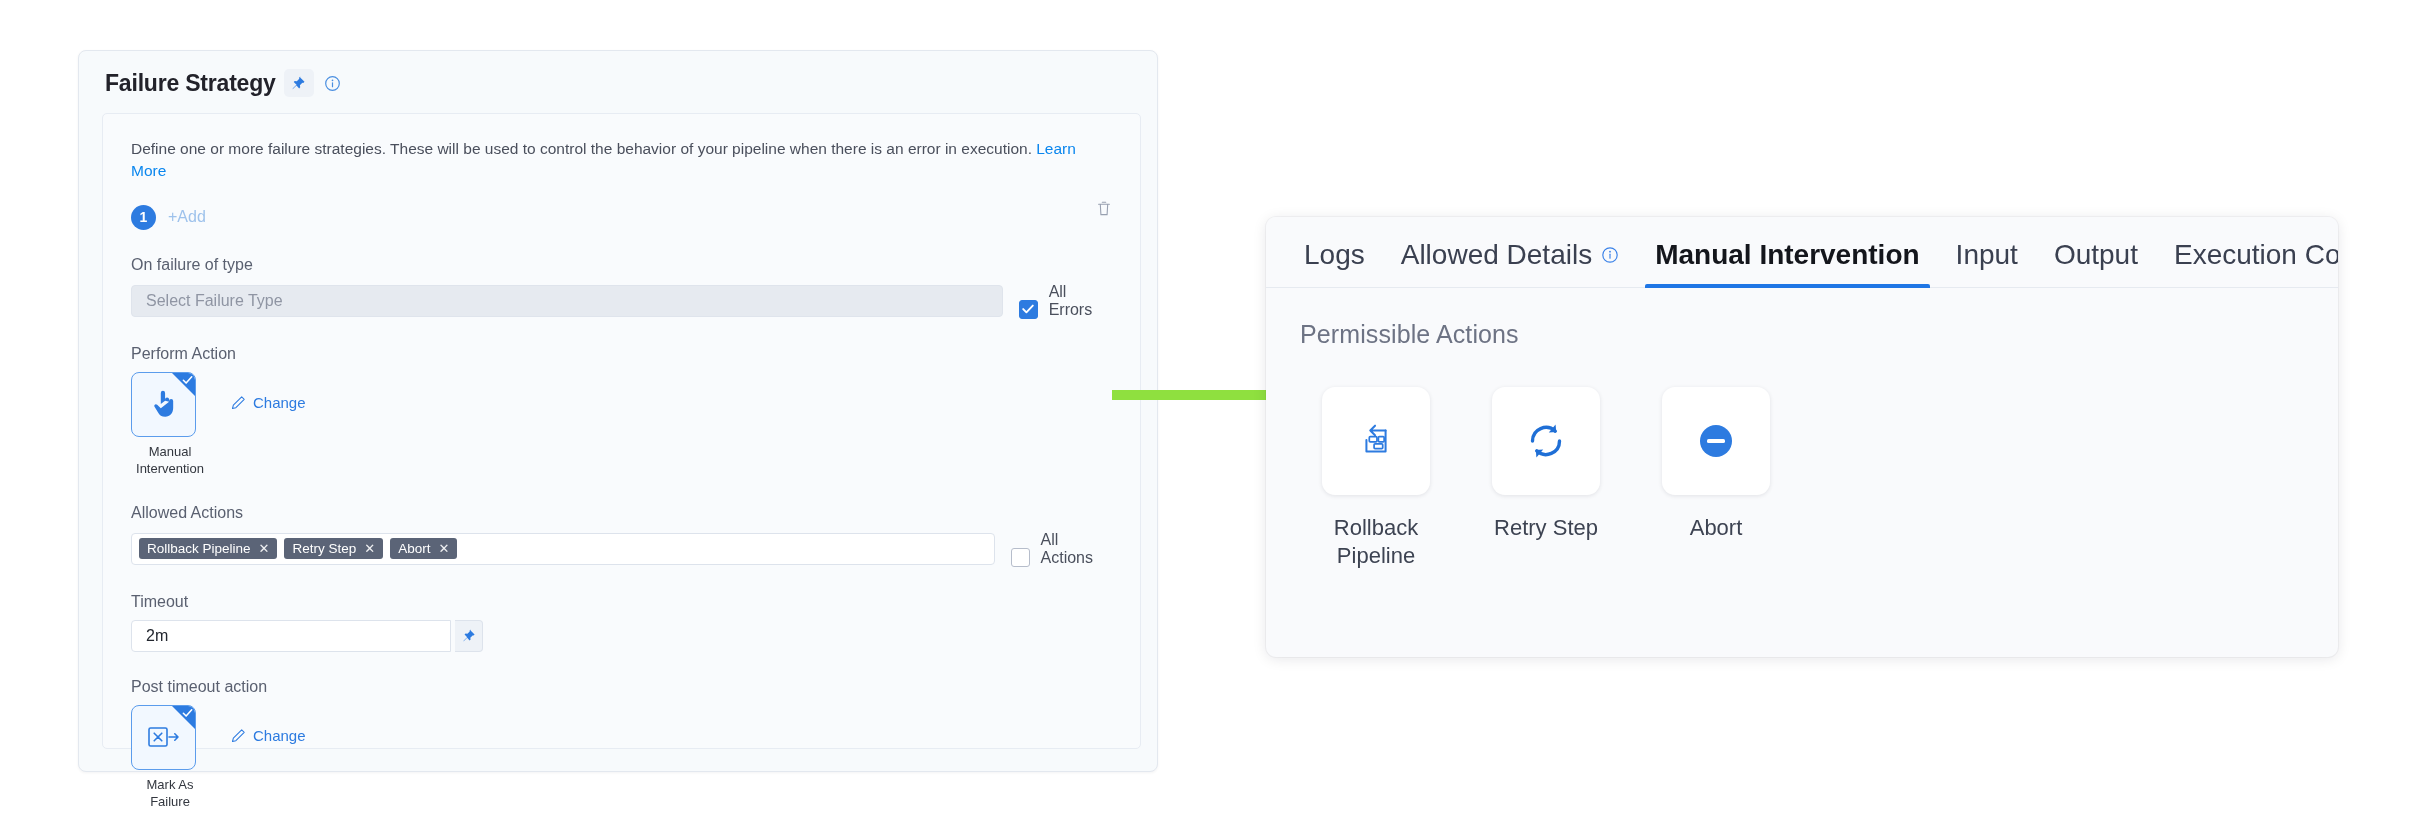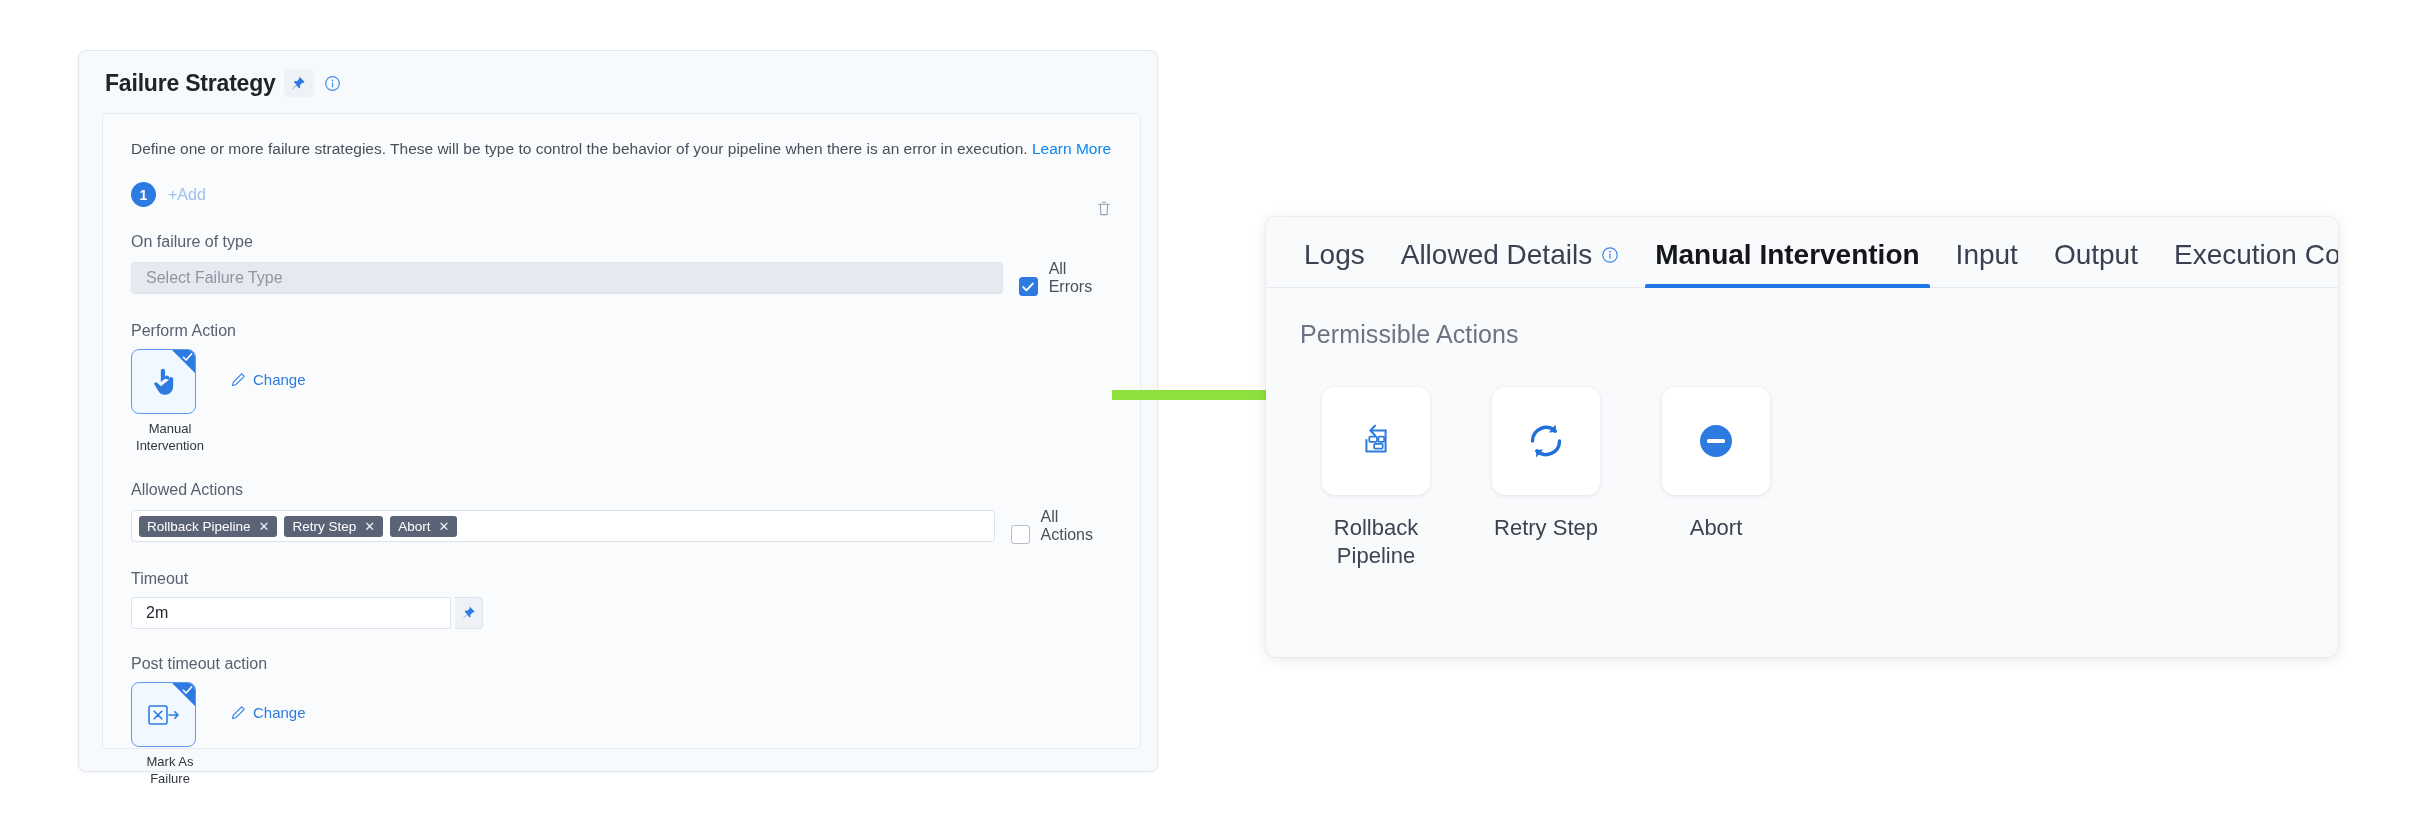--- a/index.html
+++ b/index.html
@@ -186,21 +186,21 @@
         <circle cx="10" cy="6.3" r="1" fill="#4a8fe0"></circle>
         <rect x="9.3" y="8.4" width="1.4" height="6" rx=".7" fill="#4a8fe0"></rect>
       </svg>
     </div>
   </div>
 
   <div class="fs-body">
     <div class="fs-inner">
 
       <div class="fs-desc">
-        <span>Define one or more failure strategies. These will be type to control the behavior of your pipeline when there is an error in execution.</span>
+        <span>Define one or more failure strategies. These will be used to control the behavior of your pipeline when there is an error in execution.</span>
         <a href="#">Learn More</a>
       </div>
 
       <div class="fs-trash">
         <svg width="16" height="17" viewBox="0 0 16 17" fill="none">
           <path d="M2.6 4.3h10.8M6.3 2.2h3.4M4.3 4.3l.6 10.3h6.2l.6-10.3" stroke="#98a0b0" stroke-width="1.1" stroke-linecap="round" stroke-linejoin="round"></path>
         </svg>
       </div>
 
       <div class="fs-addrow">

